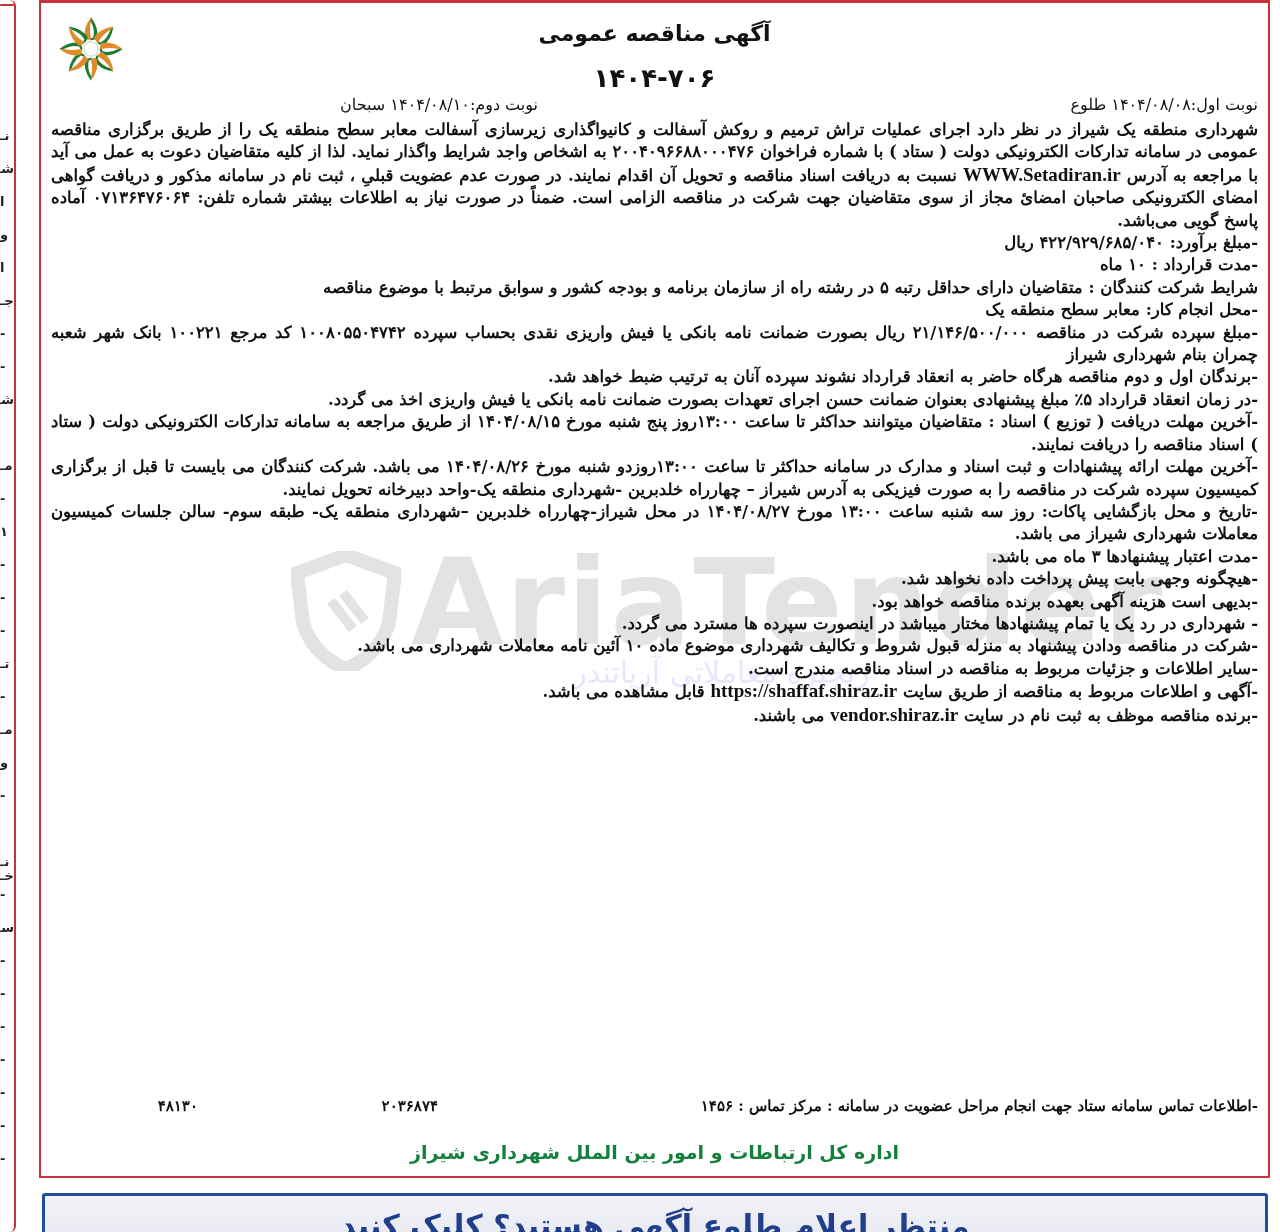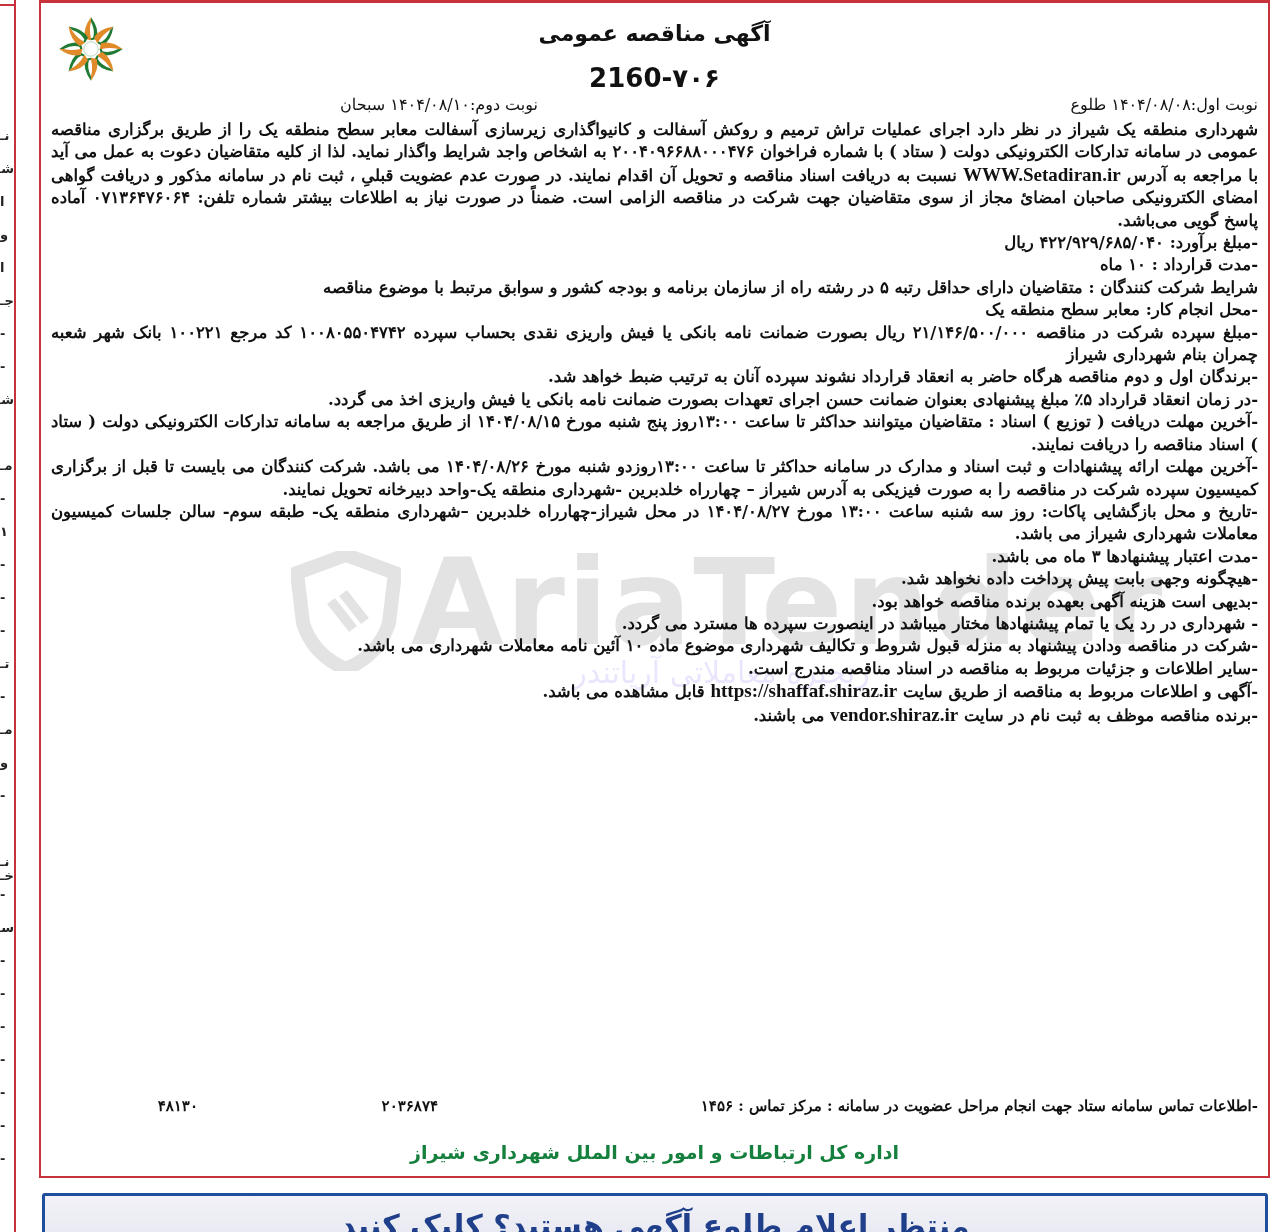--- a/index.html
+++ b/index.html
@@ -7,20 +7,21 @@
       width: 1280px; height: 1232px; overflow: hidden;
       background: #ffffff;
       position: relative;
       font-family: "DejaVu Sans", sans-serif;
     }
     
     .side-col {
       position: absolute; left: 0; top: 0; width: 14px; height: 1232px;
       border-right: 2px solid #c8323a;
       overflow: hidden;
+      border-radius: 6px;
     }
     .side-col .top-line {
       position: absolute; left: 0; top: 0; width: 14px; height: 4px;
       border-bottom: 2px solid #c8323a;
     }
     .side-col .frag {
       position: absolute; left: 0; width: 14px;
       font-size: 13px; font-weight: bold; color: #222;
       text-align: left; direction: rtl; overflow: hidden; white-space: nowrap;
     }
@@ -189,21 +190,21 @@
         <g transform="rotate(315)">
           <path d="M0 -44 Q12 -28 8 -14 L0 -12 Z" fill="#1f7a33"></path>
           <path d="M0 -44 Q-12 -28 -8 -14 L0 -12 Z" fill="#e08a2a"></path>
           <path d="M0 -38 Q6 -26 3 -16 L0 -15 Q-3 -26 0 -38 Z" fill="#fff"></path>
         </g>
         <circle r="10" fill="#fff" stroke="#9fc8a5" stroke-width="1"></circle>
       </g>
   </svg>
 
   <div class="title">آگهی مناقصه عمومی</div>
-  <div class="tender-no">2160-۷۰۶</div>
+  <div class="tender-no">۱۴۰۴-۷۰۶</div>
 
   <div class="rounds">
     <span class="round-first">نوبت اول:۱۴۰۴/۰۸/۰۸ طلوع</span>
     <span class="round-second">نوبت دوم:۱۴۰۴/۰۸/۱۰ سبحان</span>
   </div>
 
   <div class="watermark">
     <svg class="wm-shield" viewBox="0 0 110 120">
       <path d="M55 4 L104 22 L98 72 Q88 104 55 118 Q22 104 12 72 L6 22 Z" fill="none" stroke="#555" stroke-width="14"></path>
       <path d="M40 50 L62 78" stroke="#555" stroke-width="10"></path>

